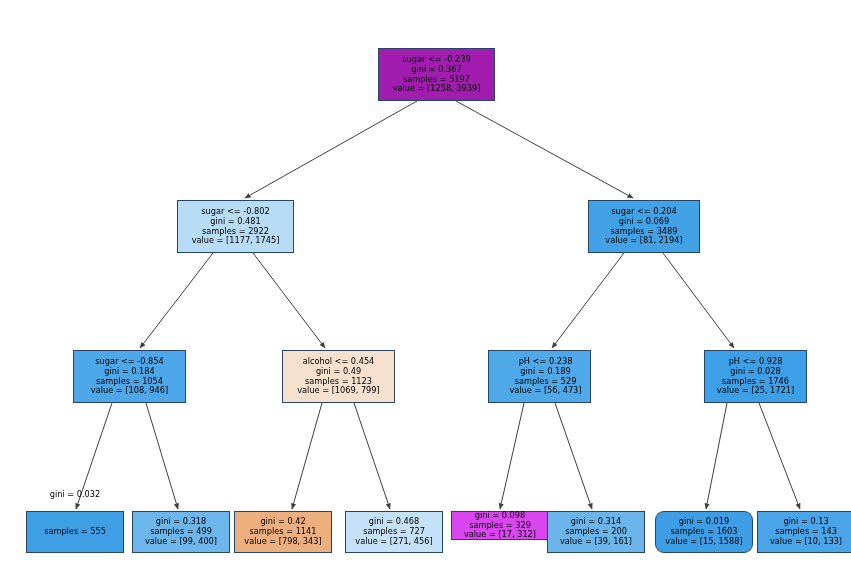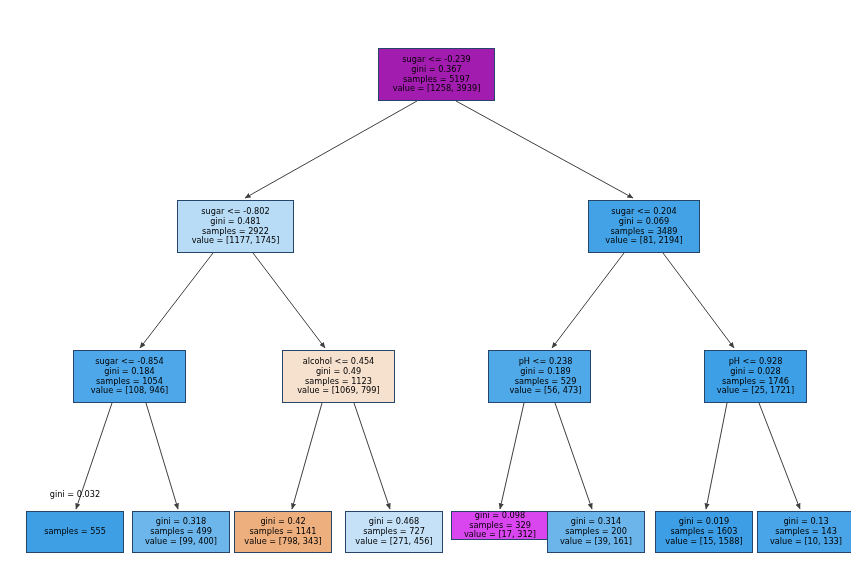--- a/index.html
+++ b/index.html
@@ -134,21 +134,21 @@
       <div class="node" style="left: 451px; top: 511px; width: 98px; height: 29px; background: #d946ef;">
         <span class="ln">gini = 0.098</span>
         <span class="ln">samples = 329</span>
         <span class="ln">value = [17, 312]</span>
       </div>
       <div class="node" style="left: 547px; top: 511px; width: 98px; height: 42px; background: rgb(107, 181, 235);">
         <span class="ln">gini = 0.314</span>
         <span class="ln">samples = 200</span>
         <span class="ln">value = [39, 161]</span>
       </div>
-      <div class="node" style="left: 655px; top: 511px; width: 98px; height: 42px; background: rgb(61, 158, 229);">
+      <div class="node" style="left: 655px; top: 511px; width: 98px; height: 42px; background: rgb(61, 158, 229); border-radius: 9px;">
         <span class="ln">gini = 0.019</span>
         <span class="ln">samples = 1603</span>
         <span class="ln">value = [15, 1588]</span>
       </div>
       <div class="node" style="left: 757px; top: 511px; width: 98px; height: 42px; background: rgb(73, 165, 231);">
         <span class="ln">gini = 0.13</span>
         <span class="ln">samples = 143</span>
         <span class="ln">value = [10, 133]</span>
       </div>
     </div>

